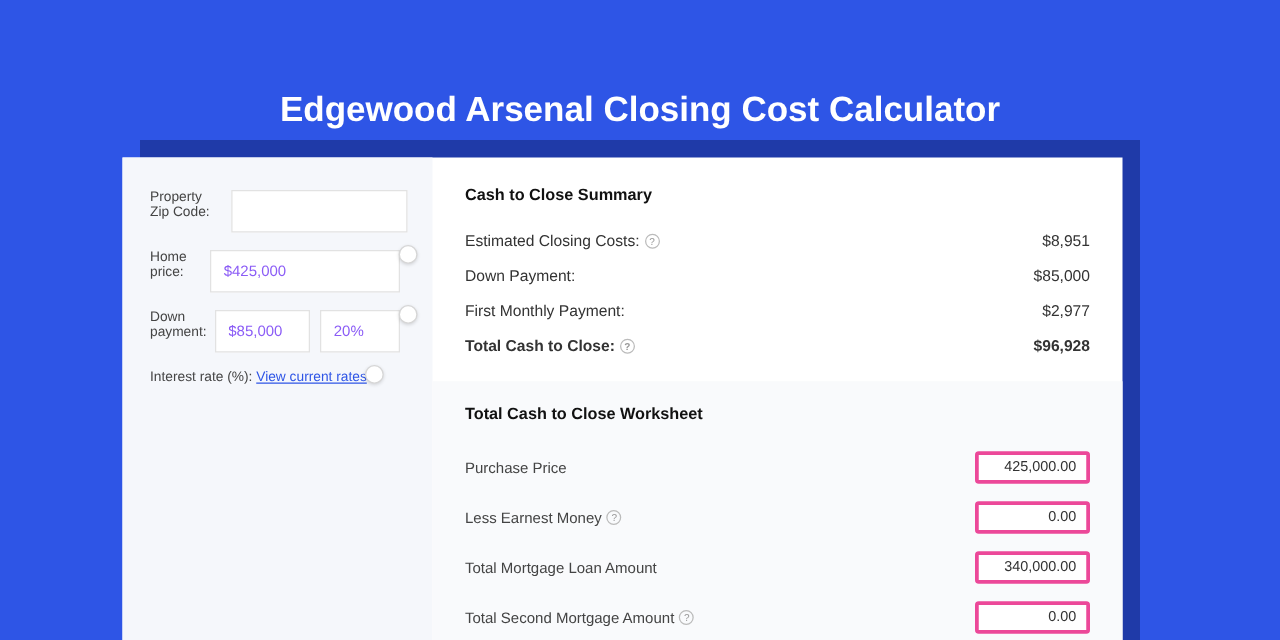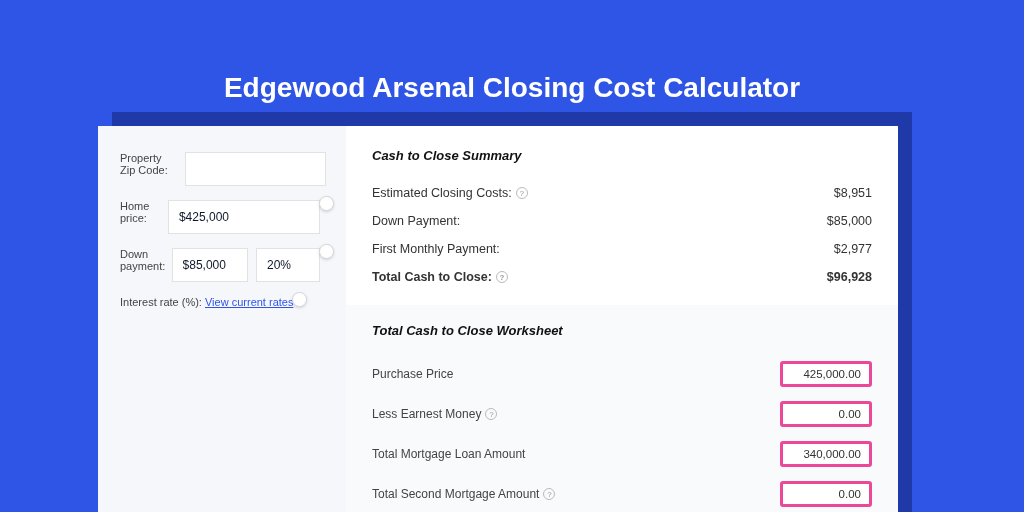--- a/index.html
+++ b/index.html
@@ -48,21 +48,21 @@
       font-size: 11px;
       color: #444;
     }
     .text-input {
       width: 100%;
       height: 34px;
       border: 1px solid #e2e2e2;
       background: #fff;
       padding: 0 10px;
       font-size: 12px;
-      color: #0f172a;
+      color: #8b5cf6;
     }
     .slider-wrap { position: relative; height: 20px; }
     .slider-track {
       position: absolute;
       top: 2px;
       left: 0;
       right: 0;
       height: 3px;
       background: #e2e2e2;
     }
@@ -90,21 +90,20 @@
       flex: 1;
       padding: 22px 26px 0 26px;
       display: flex;
       flex-direction: column;
     }
     .section-title {
       font-size: 13px;
       font-weight: 700;
       color: #111;
       margin-bottom: 16px;
-      font-style: italic;
     }
     .summary-row {
       display: flex;
       justify-content: space-between;
       align-items: center;
       padding: 7px 0;
       font-size: 12.5px;
       color: #333;
     }
     .summary-row.bold { font-weight: 700; gap: 44px; }

